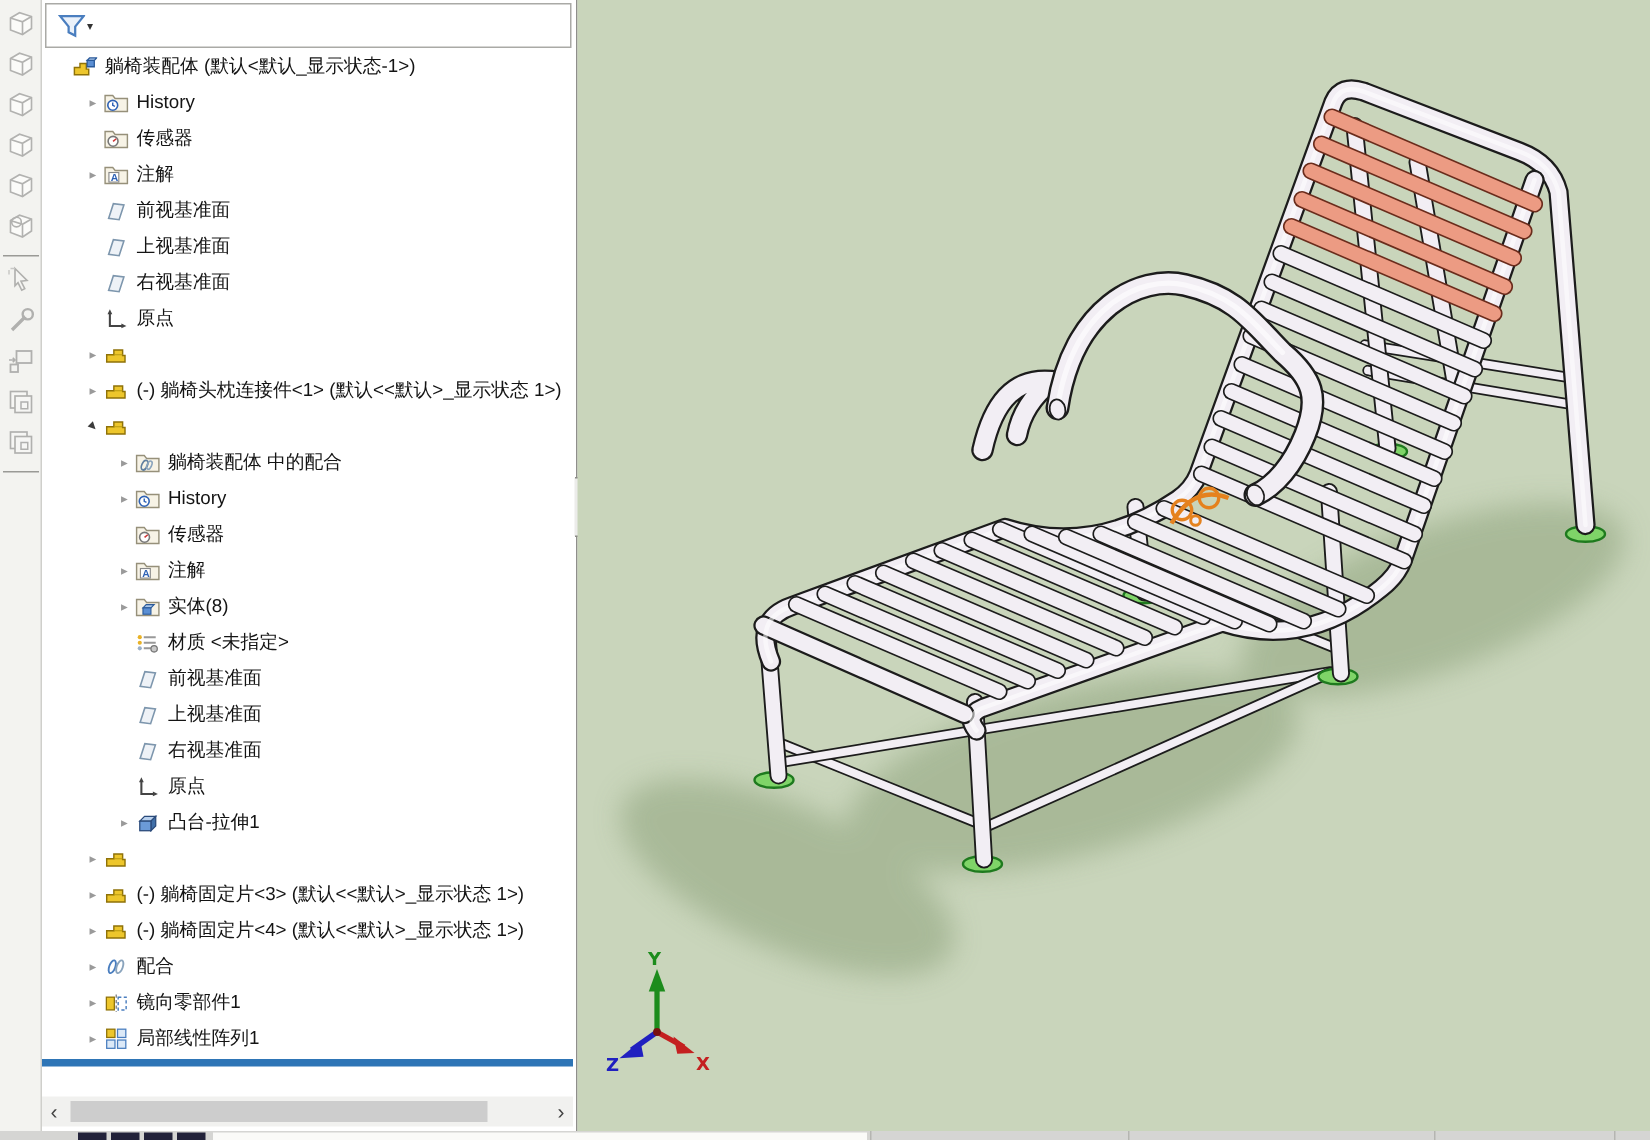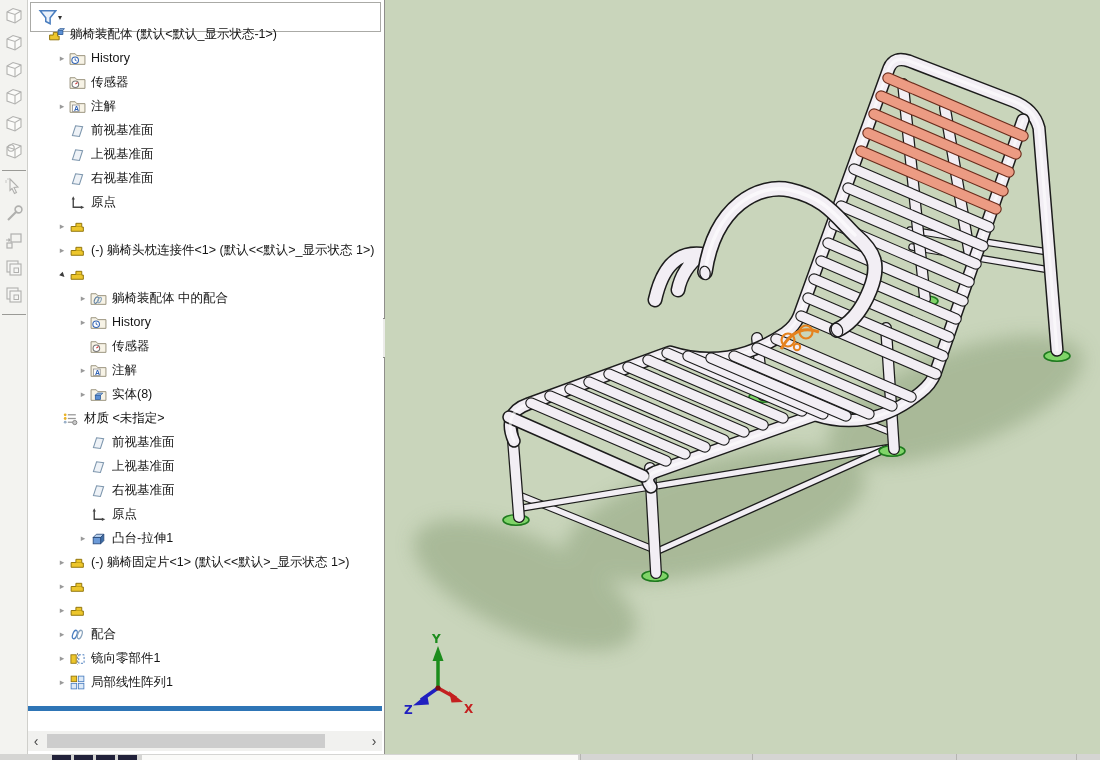--- a/index.html
+++ b/index.html
@@ -11,21 +11,21 @@
     border-right:1px solid #cfcfcb;box-sizing:border-box;}
   .lticon{display:block;width:22px;height:22px;margin:5px auto 0 auto;}
   .ltdiv{width:24px;height:1px;background:#9a9a96;margin:8px auto 0 auto;}
 
   
   #tree-panel{position:absolute;left:28px;top:0;width:357px;height:760px;background:#ffffff;
     border-right:1px solid #8f8f8b;box-sizing:border-box;overflow:hidden;}
   #filter-bar{position:absolute;left:2px;top:2px;right:3px;height:30px;background:#fff;
     border:1px solid #aaaaa6;display:flex;align-items:center;padding-left:6px;box-sizing:border-box;}
   #filter-caret{font-size:8px;color:#333;margin-left:1px;}
-  #tree-rows{position:absolute;left:0;top:22px;right:0;}
+  #tree-rows{position:absolute;left:0;top:32px;right:0;}
   .trow{height:24px;display:flex;align-items:center;white-space:nowrap;font-size:12.5px;color:#141414;}
   .arr{width:14px;flex:0 0 14px;text-align:center;font-size:9px;color:#9a9a9a;}
   .arr.exp{color:#3c3c3c;font-size:10px;transform:rotate(-45deg);}
   .ticn{width:17px;height:17px;flex:0 0 17px;margin-right:5px;}
   .tlabel{overflow:hidden;}
   #resize-bar{position:absolute;left:0;top:706px;right:2px;height:5px;background:#2e75b6;}
   #hscroll{position:absolute;left:0;top:731px;right:2px;height:20px;background:#f1f1ef;
     display:flex;align-items:center;}
   .sarr{width:16px;flex:0 0 16px;text-align:center;font-size:14px;color:#444;line-height:20px;}
   .strack{flex:1;height:16px;position:relative;}
@@ -313,21 +313,21 @@
           </svg>
           <span class="tlabel">注解</span>
         </div>
         <div class="trow" style="padding-left: 48px;">
           <span class="arr">▸</span>
           <svg class="ticn">
             <use href="#ic-solids"></use>
           </svg>
           <span class="tlabel">实体(8)</span>
         </div>
-        <div class="trow" style="padding-left: 20px; text-align: right;">
+        <div class="trow" style="padding-left: 48px; text-align: right;">
           <span class="arr"></span>
           <svg class="ticn">
             <use href="#ic-material"></use>
           </svg>
           <span class="tlabel">材质 &lt;未指定&gt;</span>
         </div>
         <div class="trow" style="padding-left: 48px;">
           <span class="arr"></span>
           <svg class="ticn">
             <use href="#ic-plane"></use>
@@ -360,33 +360,34 @@
           <svg class="ticn">
             <use href="#ic-extrude"></use>
           </svg>
           <span class="tlabel">凸台-拉伸1</span>
         </div>
         <div class="trow" style="padding-left: 27px;">
           <span class="arr">▸</span>
           <svg class="ticn">
             <use href="#ic-part"></use>
           </svg>
-          <span class="tlabel">(-) 躺椅固定片&lt;1&gt; (默认&lt;&lt;默认&gt;_显示状态 1&gt;)</span>
         </div>
         <div class="trow" style="padding-left: 27px;">
           <span class="arr">▸</span>
           <svg class="ticn">
             <use href="#ic-part"></use>
           </svg>
+          <span class="tlabel">(-) 躺椅固定片&lt;3&gt; (默认&lt;&lt;默认&gt;_显示状态 1&gt;)</span>
         </div>
         <div class="trow" style="padding-left: 27px;">
           <span class="arr">▸</span>
           <svg class="ticn">
             <use href="#ic-part"></use>
           </svg>
+          <span class="tlabel">(-) 躺椅固定片&lt;4&gt; (默认&lt;&lt;默认&gt;_显示状态 1&gt;)</span>
         </div>
         <div class="trow" style="padding-left: 27px;">
           <span class="arr">▸</span>
           <svg class="ticn">
             <use href="#ic-mates"></use>
           </svg>
           <span class="tlabel">配合</span>
         </div>
         <div class="trow" style="padding-left: 27px;">
           <span class="arr">▸</span>

